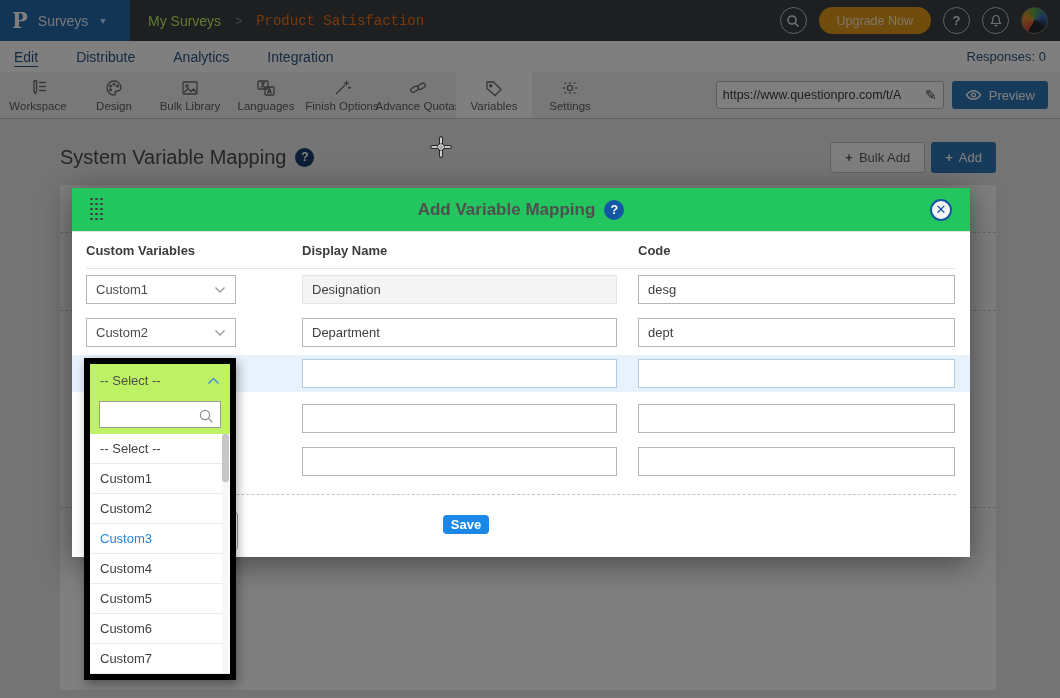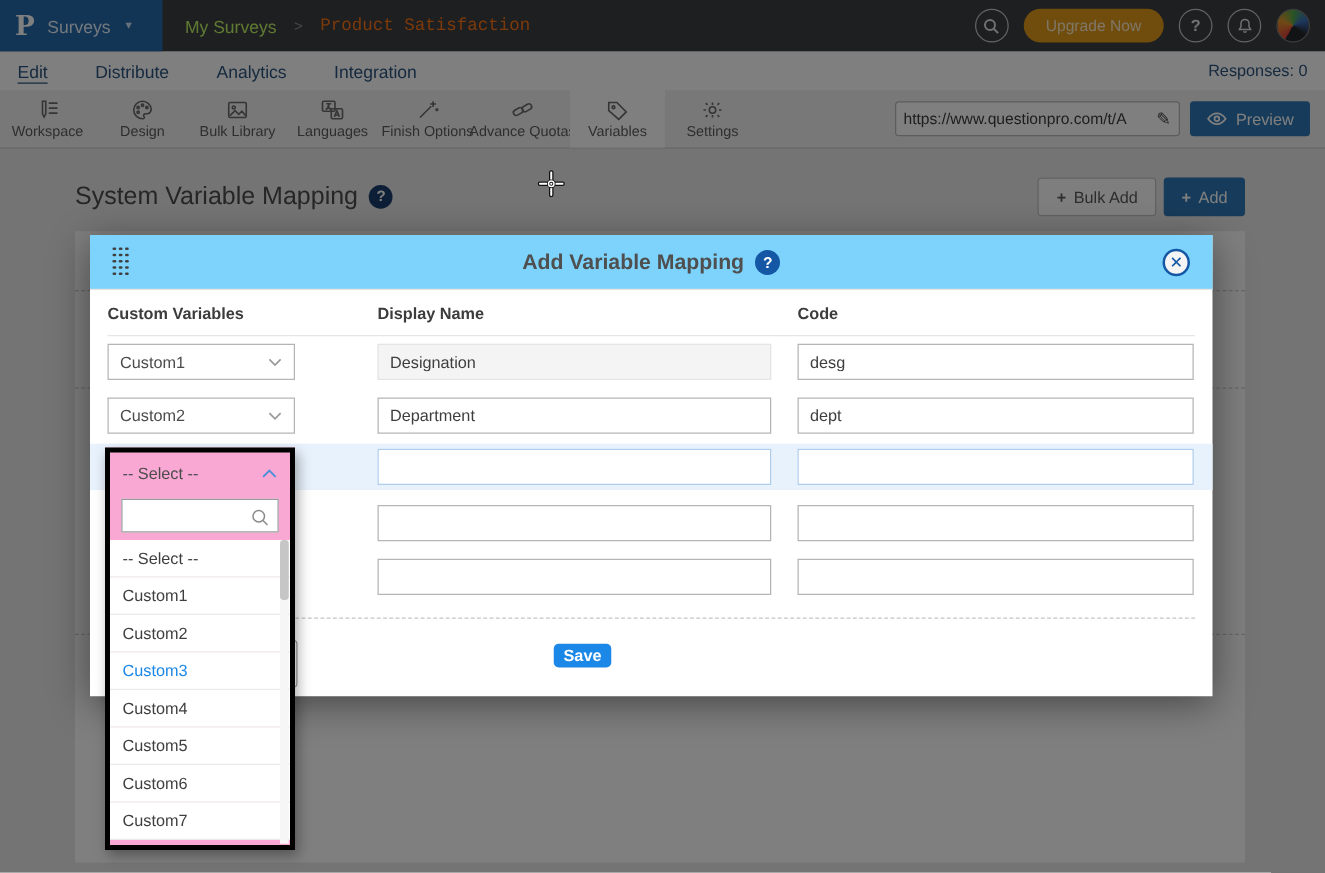--- a/index.html
+++ b/index.html
@@ -52,21 +52,21 @@
   .add-btn { height:31px; background:#2e77b4; border:none; border-radius:3px; color:#fff; font-size:13px; padding:0 14px; display:flex; align-items:center; gap:6px; cursor:pointer; }
   .plus-glyph { font-weight:bold; font-size:13px; }
   .bg-card { position:absolute; left:60px; top:66px; width:936px; height:505px; background:#ffffff; }
   .bg-row { border-bottom:1px dashed #cfcfcf; }
 
   
   .overlay { position:absolute; inset:0; background:rgba(0,0,0,0.5); z-index:10; }
 
   
   .modal { position:absolute; left:72px; top:188px; width:898px; height:369px; background:#fff; z-index:20; box-shadow:0 6px 30px rgba(0,0,0,0.45); }
-  .modal-header { position:absolute; left:0; top:0; width:100%; height:44px; background:#7dd3fc; border-bottom:1px solid #e2e2e2; display:flex; align-items:center; padding:0 18px; }
+  .modal-header { position:absolute; left:0; top:0; width:100%; height:44px; background:#22c55e; border-bottom:1px solid #e2e2e2; display:flex; align-items:center; padding:0 18px; }
   .drag-handle { display:grid; grid-template-columns:repeat(3,4px); grid-auto-rows:4px; gap:1px; cursor:move; }
   .drag-handle i { width:2.5px; height:2.5px; border-radius:50%; background:#3f3f3f; }
   .modal-title-wrap { position:absolute; left:0; right:0; top:0; height:44px; display:flex; align-items:center; justify-content:center; gap:9px; pointer-events:none; }
   .modal-title { font-size:17px; font-weight:bold; color:#4f4f4f; }
   .modal-help { width:20px; height:20px; border-radius:50%; background:#1457a4; color:#fff; font-size:12.5px; font-weight:bold; display:flex; align-items:center; justify-content:center; pointer-events:auto; cursor:pointer; }
   .modal-close { margin-left:auto; width:22px; height:22px; border-radius:50%; border:2px solid #1457a4; color:#1457a4; font-size:13px; font-weight:bold; display:flex; align-items:center; justify-content:center; cursor:pointer; background:#f4f4f4; line-height:1; }
 
   .m-col1 { left:14px; width:150px; }
   .m-col2 { left:230px; width:315px; }
   .m-col3 { left:566px; width:317px; }
@@ -77,21 +77,21 @@
   .sel-box svg { margin-left:auto; stroke:#9a9a9a; fill:none; stroke-width:1.4; }
   .txt-input { position:absolute; height:29px; border:1px solid #b5b5b5; background:#fff; font-size:13px; color:#3e3e3e; padding:0 9px; outline:none; font-family:inherit; }
   .txt-input.readonly { background:#f4f4f4; border-color:#e4e4e4; }
   .row3-band { position:absolute; left:0; width:898px; top:167px; height:37px; background:#e8f2fc; }
   .hl { border-color:#aecdea; }
   .dashed-sep { position:absolute; left:14px; right:14px; top:306px; border-top:1px dashed #c4c4c4; }
   .covered-btn { position:absolute; left:108px; top:324px; width:58px; height:38px; background:#fff; border:1px solid #9c9c9c; border-radius:3px; cursor:pointer; }
   .save-btn { position:absolute; left:371px; top:327px; width:46px; height:19px; background:#1b87e6; color:#fff; border:none; border-radius:4px; font-size:13px; font-weight:bold; cursor:pointer; }
 
   
-  .dd-panel { position:absolute; left:84px; top:358px; width:152px; height:322px; background:#f9a8d4; border:4px solid #000000; box-shadow:2px 4px 10px rgba(0,0,0,0.35); z-index:30; }
+  .dd-panel { position:absolute; left:84px; top:358px; width:152px; height:322px; background:#bef264; border:6px solid #000000; box-shadow:2px 4px 10px rgba(0,0,0,0.35); z-index:30; }
   .dd-head { height:34px; display:flex; align-items:center; padding:0 10px; font-size:13px; color:#4c4c4c; cursor:pointer; border-bottom:1px solid transparent; }
   .dd-head svg { margin-left:auto; stroke:#4a90d9; fill:none; stroke-width:1.5; }
   .dd-search-wrap { padding:3px 9px 6px 9px; }
   .dd-search { width:100%; height:27px; border:1px solid #9c9c9c; outline:none; font-size:12px; padding:0 24px 0 7px; font-family:inherit; }
   .dd-search-icon { position:absolute; right:16px; top:44px; }
   .dd-search-icon svg { stroke:#8a8a8a; fill:none; stroke-width:1.2; }
   .dd-options { position:absolute; left:0; right:0; top:70px; bottom:0; overflow:hidden; }
   .dd-option { height:30px; display:flex; align-items:center; padding:0 10px; font-size:13px; color:#3f3f3f; border-bottom:1px solid #ebebeb; cursor:pointer; background:#fff; }
   .dd-option.highlight { color:#1b87e6; }
   .dd-scrolltrack { position:absolute; right:1px; top:70px; bottom:1px; width:7px; background:#f6f6f6; }

